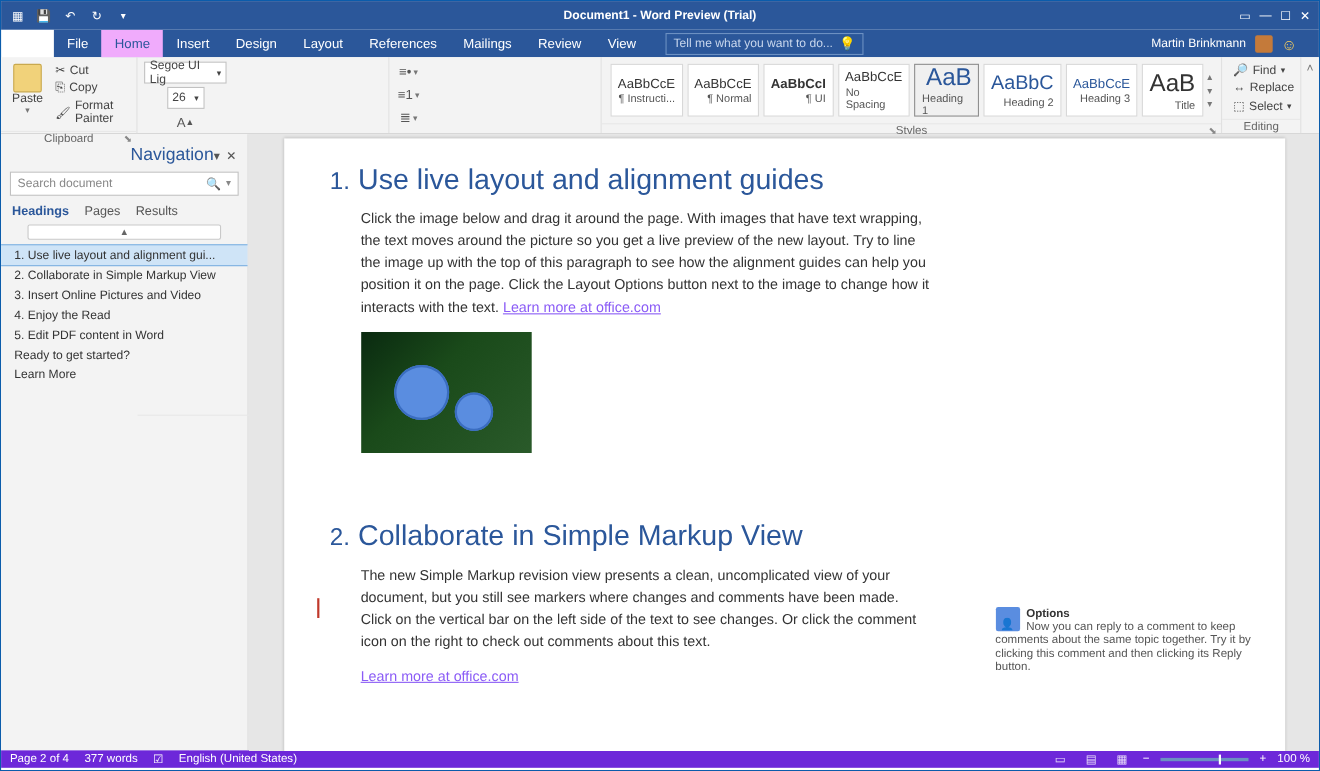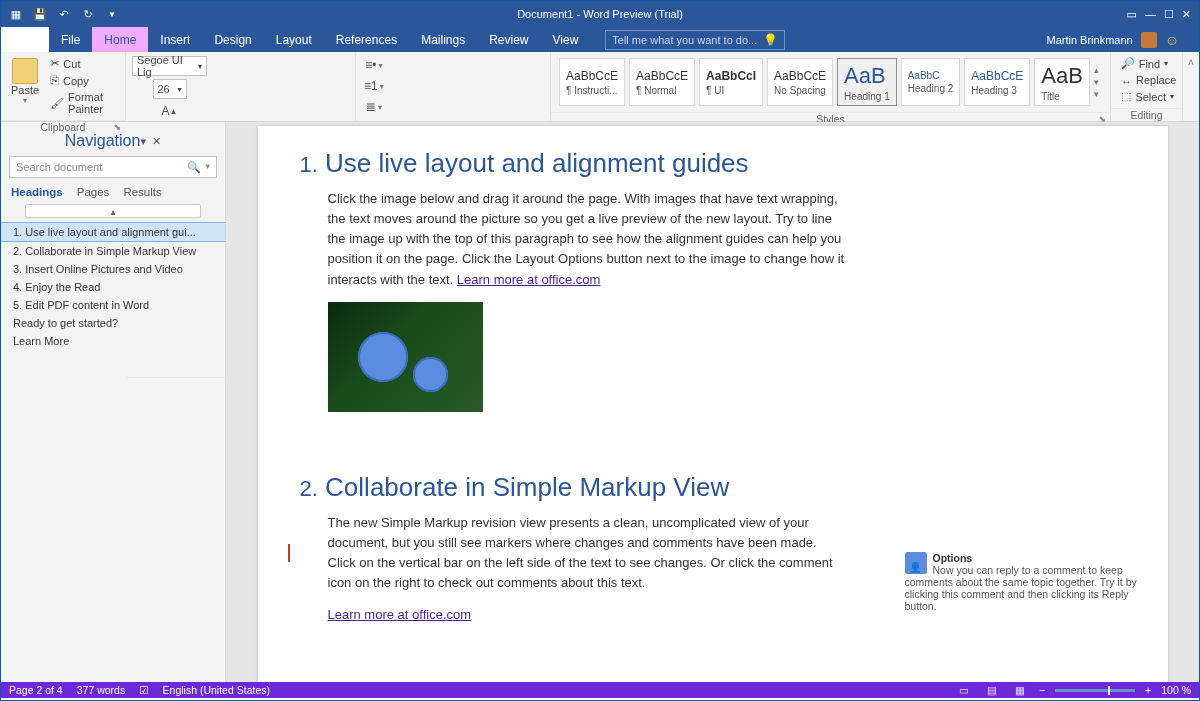--- a/index.html
+++ b/index.html
@@ -1,20 +1,20 @@
 <!DOCTYPE html>
 <html><head>
 <meta charset="utf-8">
 <style>
 * { margin:0; padding:0; box-sizing:border-box; font-family:"Segoe UI",Arial,sans-serif; }
 body { width:1200px; height:701px; background:#fff; overflow:hidden; border:1px solid #0b5cab; }
 .titlebar { height:26px; background:#2b579a; display:flex; align-items:center; color:#fff; font-size:11px; position:relative; }
 .titlebar .left-icons { display:flex; gap:6px; padding-left:6px; align-items:center; }
 .titlebar .left-icons span { width:18px; height:18px; display:flex; align-items:center; justify-content:center; color:#fff; cursor:pointer;}
-.titlebar .title { position:absolute; left:50%; transform:translateX(-50%); }
+.titlebar .title { position:absolute; left:50%; transform:translateX(-50%);font-weight:bold; }
 .titlebar .right-icons { margin-left:auto; display:flex; gap:8px; padding-right:8px; align-items:center;}
 .titlebar .right-icons span{ cursor:pointer;}
 .tabs { height:25px; background:#2b579a; display:flex; align-items:stretch;margin-left:48px; }
 .tab { padding:0 12px; color:#fff; font-size:12px; display:flex; align-items:center; cursor:pointer;}
 .tab.active { background:#f0abfc; color:#2b579a; }
 .tell-me { margin-left:15px; align-self:center; height:20px; width:180px; border:1px solid #6c90c2; background:#2b579a; color:#c8d7ed; font-size:11px; padding:0 6px; display:flex; align-items:center; justify-content:space-between;}
 .tell-me .bulb{ color:#c8d7ed; font-size:12px;}
 .profile { margin-left:auto; display:flex; align-items:center; gap:8px; padding-right:20px; color:#fff; font-size:11px;}
 .profile .avatar{ width:16px; height:16px; background:#c47a3a; border-radius:2px;}
 .profile .smiley{ color:#ffd25a; font-size:14px;}
@@ -26,46 +26,46 @@
 .clip-btn { display:flex; flex-direction:column; font-size:10px; gap:2px;}
 .clip-small{ display:flex; align-items:center; gap:4px; font-size:11px; color:#444; padding:1px 3px; cursor:pointer;}
 .paste-big{ display:flex; flex-direction:column; align-items:center; padding:2px 4px; cursor:pointer;}
 .paste-big .icn{ width:26px; height:26px; background:#f1d27a; border:1px solid #c9a94e; border-radius:2px; position:relative;}
 .font-row{ display:flex; align-items:center; gap:3px;flex-direction:column;}
 .font-name{ width:75px; height:20px; border:1px solid #c1c1c1; background:#fff; font-size:11px; padding:0 4px; display:flex; align-items:center; justify-content:space-between; cursor:pointer;}
 .font-size{ width:34px; height:20px; border:1px solid #c1c1c1; background:#fff; font-size:11px; padding:0 4px; display:flex; align-items:center; justify-content:space-between; cursor:pointer;}
 .ico-btn{ min-width:18px; height:18px; display:flex; align-items:center; justify-content:center; cursor:pointer; color:#555; font-size:12px; padding:0 2px;}
 .ico-btn.dd::after{ content:"▾"; font-size:8px; margin-left:2px; color:#777;}
 .styles-gallery{ display:flex; gap:4px; align-items:center; padding:2px;}
-.style-item{ border:1px solid #d8d8d8; background:#fff; padding:2px 6px; display:flex; flex-direction:column; align-items:flex-start; justify-content:center; height:48px; cursor:pointer; min-width:52px;}
+.style-item{ border:1px solid #d8d8d8; background:#fff; padding:2px 6px; display:flex; flex-direction:column; align-items:flex-end; justify-content:center; height:48px; cursor:pointer; min-width:52px;}
 .style-item.sel{ border:1px solid #8f8f8f; background:#f0f0f0;}
 .style-item .sample{ color:#333; }
 .style-item .name{ font-size:10px; color:#555; margin-top:2px;}
 .editing-col{ display:flex; flex-direction:column; gap:2px; padding:2px 4px;}
 .editing-col .e-item{ display:flex; align-items:center; gap:4px; font-size:11px; cursor:pointer; padding:1px 2px;}
 .main { display:flex; height:560px; }
 .nav-pane{ width:225px; background:#f3f3f3; border-right:1px solid #d9d9d9; display:flex; flex-direction:column; }
-.nav-head{ display:flex; align-items:center; justify-content:center; padding:10px 10px 6px; }
+.nav-head{ display:flex; align-items:center; justify-content:flex-end; padding:10px 10px 6px; }
 .nav-head h3{ color:#2b579a; font-size:16px; font-weight:500;}
 .nav-head .ctrl{ display:flex; gap:6px; color:#555; font-size:11px;}
 .nav-head .ctrl span{ cursor:pointer;}
 .nav-search{ margin:0 8px 8px; height:22px; border:1px solid #c1c1c1; background:#fff; display:flex; align-items:center; padding:0 6px; font-size:11px; color:#888; justify-content:space-between;}
 .nav-tabs{ display:flex; gap:14px; padding:0 10px; font-size:11.5px; margin-bottom:6px;}
 .nav-tabs span{ color:#555; cursor:pointer;}
 .nav-tabs span.act{ color:#2b579a; font-weight:600;}
 .nav-collapse{ margin:0 24px 4px; height:14px; border:1px solid #c9c9c9; border-radius:2px; display:flex; align-items:center; justify-content:center; font-size:10px; color:#666; cursor:pointer; background:#fff;}
 .nav-list{ font-size:11px; color:#333; }
 .nav-list div{ padding:3px 8px 3px 12px; cursor:pointer; white-space:nowrap; overflow:hidden; text-overflow:ellipsis;}
 .nav-list div.sel{ background:#cfe4f7; border:1px solid #7fb1e0; border-left:none; border-right:none;}
 .doc-area{ flex:1; background:#e6e6e6; overflow:auto; position:relative;}
 .page{ width:910px; background:#fff; margin:4px auto 10px; min-height:620px; padding:16px 40px 30px 70px; box-shadow:0 0 3px rgba(0,0,0,.2); position:relative;}
 h1.doc{ color:#2b579a; font-weight:400; font-size:26px; margin:6px 0 10px -28px;}
 h1.doc .num{ font-size:22px;}
 p.doc{ font-size:13px; color:#333; line-height:1.55; margin-bottom:12px; max-width:520px;}
-a.doc-link{ color:#4c1d95; text-decoration:underline; cursor:pointer;}
+a.doc-link{ color:#8b5cf6; text-decoration:underline; cursor:pointer;}
 .flower-img{ width:155px; height:110px; background:linear-gradient(135deg,#0a2a10 0%,#1a4a1a 40%,#2a5a2a 100%); margin:6px 0 60px; position:relative; overflow:hidden; cursor:move;}
 .flower-img::before,.flower-img::after{ content:""; position:absolute; border-radius:50%; background:#5a8de0;}
 .flower-img::before{ width:50px; height:50px; left:30px; top:30px; box-shadow:0 0 0 2px #3a6dc0 inset;}
 .flower-img::after{ width:35px; height:35px; left:85px; top:55px; box-shadow:0 0 0 2px #3a6dc0 inset;}
 .revbar{ position:absolute; left:30px; top:418px; width:2px; height:18px; background:#c0392b;}
 .comment{ position:absolute; right:18px; top:426px; width:245px; font-size:10.5px; color:#555;}
 .comment .ava{ width:22px; height:22px; background:#5a8de0; float:left; margin-right:6px; border-radius:2px; display:flex; align-items:flex-end; justify-content:center; color:#fff;}
 .comment .auth{ font-weight:bold; color:#333;}
 .statusbar{ height:16px; background:#6d28d9; color:#fff; display:flex; align-items:center; font-size:10.5px; padding:0 8px; gap:14px;}
 .statusbar .right{ margin-left:auto; display:flex; align-items:center; gap:10px;}
@@ -230,21 +230,21 @@
           </div>
         <div class="style-item">
             <span class="sample" style="font-size:12px;">AaBbCcE</span>
             <span class="name">No Spacing</span>
           </div>
         <div class="style-item sel">
             <span class="sample" style="font-size:22px;color:#2b579a;">AaB</span>
             <span class="name">Heading 1</span>
           </div>
         <div class="style-item">
-            <span class="sample" style="font-size:10px;color:#2b579a;">AaBbC</span>
+            <span class="sample" style="font-size:18px;color:#2b579a;">AaBbC</span>
             <span class="name">Heading 2</span>
           </div>
         <div class="style-item">
             <span class="sample" style="font-size:12px;color:#2b579a;">AaBbCcE</span>
             <span class="name">Heading 3</span>
           </div>
         <div class="style-item">
             <span class="sample" style="font-size:22px;">AaB</span>
             <span class="name">Title</span>
           </div>

